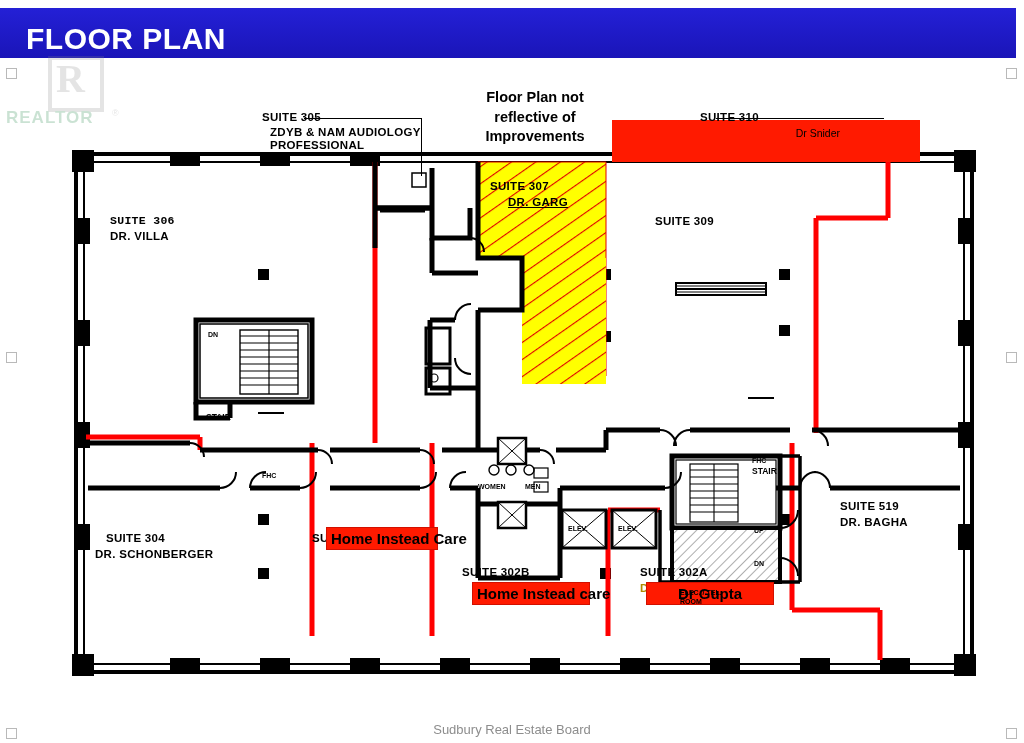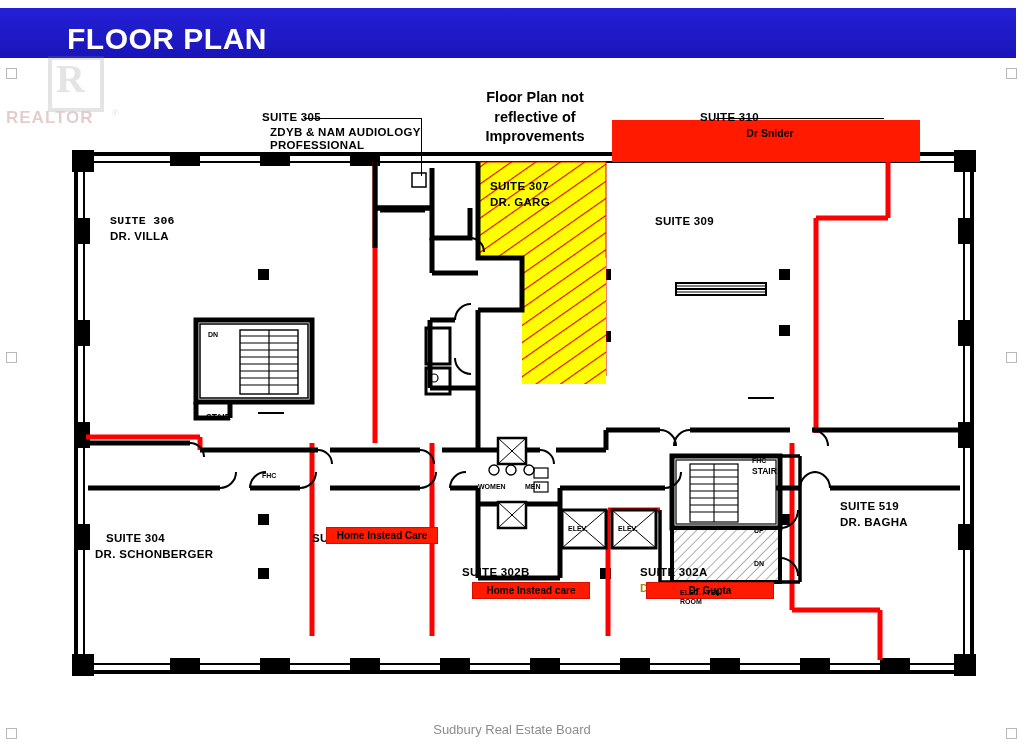--- a/index.html
+++ b/index.html
@@ -24,21 +24,20 @@
     background: linear-gradient(to bottom, #2420d6 0%, #1a15b8 100%);
   }
   #header-title {
     position: absolute;
     left: 26px; top: 14px;
     color: #ffffff;
     font-size: 30px;
     font-weight: bold;
     letter-spacing: 0.5px;
     font-family: "Liberation Sans", sans-serif;
-    margin-left: 41px;
   }
 
   
   #realtor-watermark {
     position: absolute;
     left: 6px; top: 56px;
     width: 130px; height: 82px;
     opacity: 0.22;
   }
   #realtor-watermark .r-box {
@@ -54,21 +53,21 @@
     font-weight: bold;
     color: #888;
     line-height: 42px;
     font-family: "Liberation Serif", serif;
   }
   #realtor-watermark .r-text {
     position: absolute;
     left: 0; top: 52px;
     font-size: 17px;
     letter-spacing: 1px;
-    color: #7f1d1d;
+    color: #15803d;
     font-weight: bold;
   }
   #realtor-watermark .r-reg {
     position: absolute;
     left: 106px; top: 52px;
     font-size: 9px;
     color: #8a8a8a;
   }
 
   
@@ -88,33 +87,33 @@
     line-height: 1.12;
   }
   .lbl.center { text-align: left; }
   .suite-lbl { font-size: 11.5px; font-weight: bold; letter-spacing: .3px; }
   .tiny-lbl  { font-size: 7px;  font-weight: bold; }
   .note-lbl  { font-size: 14.5px; font-weight: bold; line-height: 1.35; }
   .red-box {
     position: absolute;
     background: #ff1a00;
     color: #000;
-    font-size: 10px;
+    font-size: 15px;
     font-weight: bold;
     text-align: center;
     padding: 2px 4px;
     border: 1px solid #d21000;
     white-space: nowrap;
   }
   .white-on-red {
     position: absolute;
     color: #000;
     font-size: 10.5px;
-    font-weight: bold;
-    text-align: center;
+    font-weight: normal;
+    text-align: right;
     white-space: nowrap;
   }
   .leader {
     position: absolute;
     background: #000;
   }
 
   
   #footer-watermark {
     position: absolute;
@@ -406,21 +405,21 @@
 <div class="lbl suite-lbl center" style="left:110px; top:215px; width:130px;font-family:Liberation Mono, monospace;">SUITE 306</div>
 <div class="lbl suite-lbl center" style="left:110px; top:230px; width:130px;">DR. VILLA</div>
 
 <div class="lbl suite-lbl center" style="left:262px; top:111px; width:170px;">SUITE 305</div>
 <div class="lbl suite-lbl center" style="left:270px; top:126px; width:178px;">ZDYB &amp; NAM AUDIOLOGY
 PROFESSIONAL</div>
 <div class="leader" style="left:304px; top:118px; width:118px; height:1px;"></div>
 <div class="leader" style="left:421px; top:118px; width:1px; height:58px;"></div>
 
 <div class="lbl suite-lbl center" style="left:490px; top:180px; width:130px;">SUITE 307</div>
-<div class="lbl suite-lbl center" style="left:490px; top:196px; width:130px;">DR. GARG</div>
+<div class="lbl suite-lbl center" style="left:508px; top:196px; width:130px;text-decoration:underline;">DR. GARG</div>
 
 <div class="lbl suite-lbl center" style="left:700px; top:111px; width:140px;">SUITE 310</div>
 <div class="white-on-red" style="left:700px; top:127px; width:140px;">Dr Snider</div>
 <div class="leader" style="left:716px; top:118px; width:168px; height:1px;"></div>
 
 <div class="lbl suite-lbl center" style="left:655px; top:215px; width:130px;">SUITE 309</div>
 
 <div class="lbl suite-lbl center" style="left:106px; top:532px; width:190px;">SUITE 304</div>
 <div class="lbl suite-lbl center" style="left:95px; top:548px; width:190px;">DR. SCHONBERGER</div>
 

